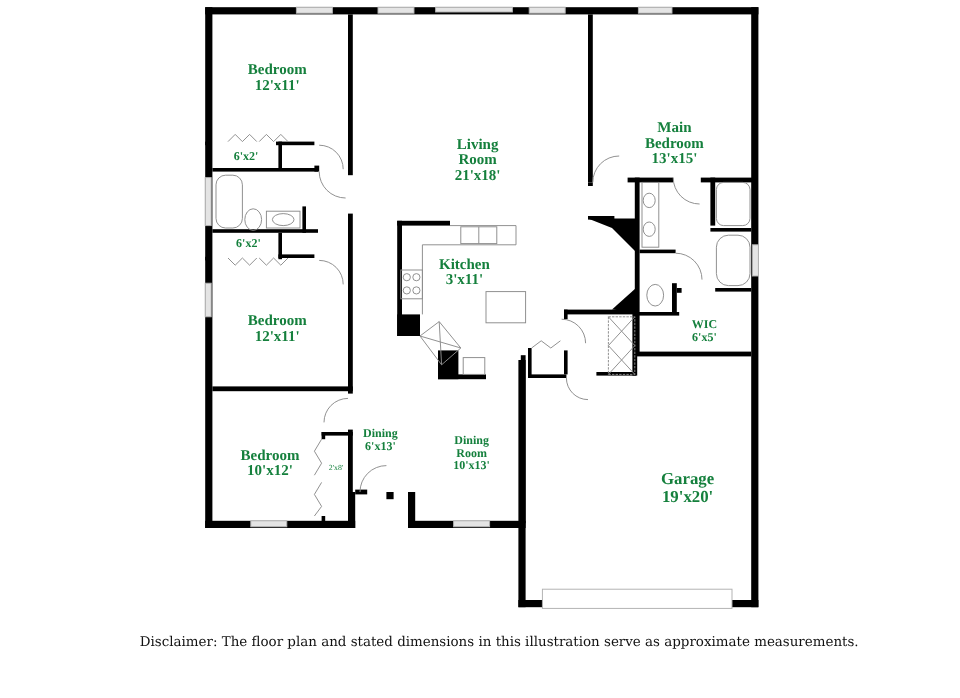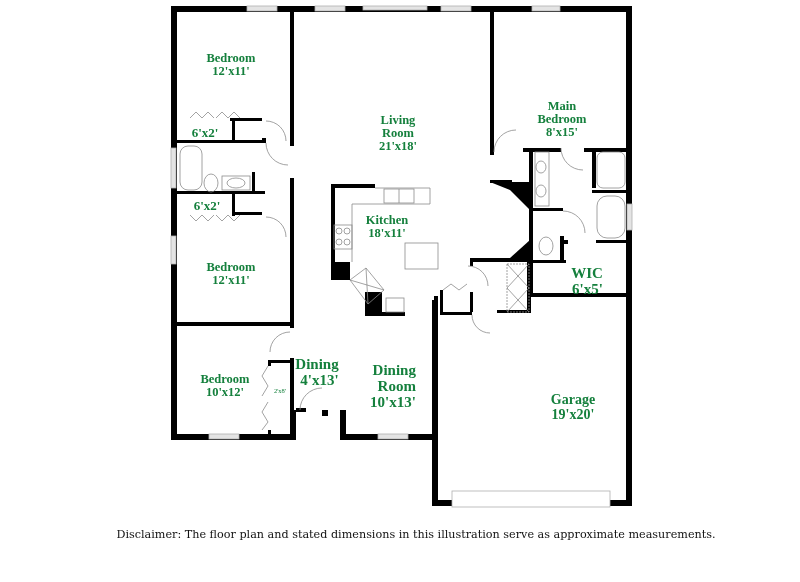--- a/index.html
+++ b/index.html
@@ -1,22 +1,22 @@
 <!DOCTYPE html>
 <html><head>
 <meta charset="utf-8">
 <style>
   html, body { margin: 0; padding: 0; background: #ffffff; }
   body { width: 800px; height: 582px; position: relative; overflow: hidden; font-family: "DejaVu Serif", serif; }
   #plan { position: absolute; left: 0; top: 0; }
   .label { position: absolute; text-align: center; font-family: Liberation Serif, serif; font-weight: bold; color: #15803d; line-height: 1.05; transform: translateX(-50%); white-space: nowrap; }
   .label .dim { display: block; }
   .lg { font-size: 12.5px; }
-  .md { font-size: 15px; text-align: right; }
-  .sm { font-size: 13px; }
+  .md { font-size: 10px; }
+  .sm { font-size: 10px; }
   .xs { font-size: 6.5px; font-weight: normal; }
   .disclaimer { position: absolute; left: 16px; width: 800px; top: 527px; text-align: center; font-family: "DejaVu Serif", serif; font-size: 11.2px; color: #111; line-height: 15.5px; }
 </style>
 </head>
 <body>
 
 <svg id="plan" width="800" height="520" viewBox="0 0 800 520">
   <g fill="#000">
 
     <rect x="171" y="6" width="461" height="6"></rect>
@@ -177,34 +177,34 @@
 
 <div class="label lg" style="left:398px; top:80px;margin-top:34px;">
   <span class="dim">Living</span>
   <span class="dim">Room</span>
   <span class="dim">21'x18'</span>
 </div>
 
 <div class="label lg" style="left:562px; top:67px;margin-top:33px;">
   <span class="dim">Main</span>
   <span class="dim">Bedroom</span>
-  <span class="dim">8'x15'</span>
+  <span class="dim">13'x15'</span>
 </div>
 
 <div class="label sm" style="left:205px; top:126px;">
   <span>6'x2'</span>
 </div>
 
 <div class="label sm" style="left:207px; top:199px;">
   <span>6'x2'</span>
 </div>
 
 <div class="label lg" style="left:387px; top:214px;">
   <span>Kitchen</span>
-  <span class="dim">18'x11'</span>
+  <span class="dim">3'x11'</span>
 </div>
 
 <div class="label lg" style="left:231px; top:261px;">
   <span>Bedroom</span>
   <span class="dim">12'x11'</span>
 </div>
 
 <div class="label md" style="left:587px; top:266px;">
   <span>WIC</span>
   <span class="dim">6'x5'</span>
@@ -214,21 +214,21 @@
   <span>Bedroom</span>
   <span class="dim">10'x12'</span>
 </div>
 
 <div class="label xs" style="left:280px; top:388px;">
   <span>2'x8'</span>
 </div>
 
 <div class="label md" style="left:317px; top:357px;">
   <span>Dining</span>
-  <span class="dim">4'x13'</span>
+  <span class="dim">6'x13'</span>
 </div>
 
 <div class="label md" style="left:393px; top:363px;">
   <span class="dim">Dining</span>
   <span class="dim">Room</span>
   <span class="dim">10'x13'</span>
 </div>
 
 <div class="label lg" style="left:533px; top:393px; font-size:14px;margin-left:40px;">
   <span>Garage</span>

